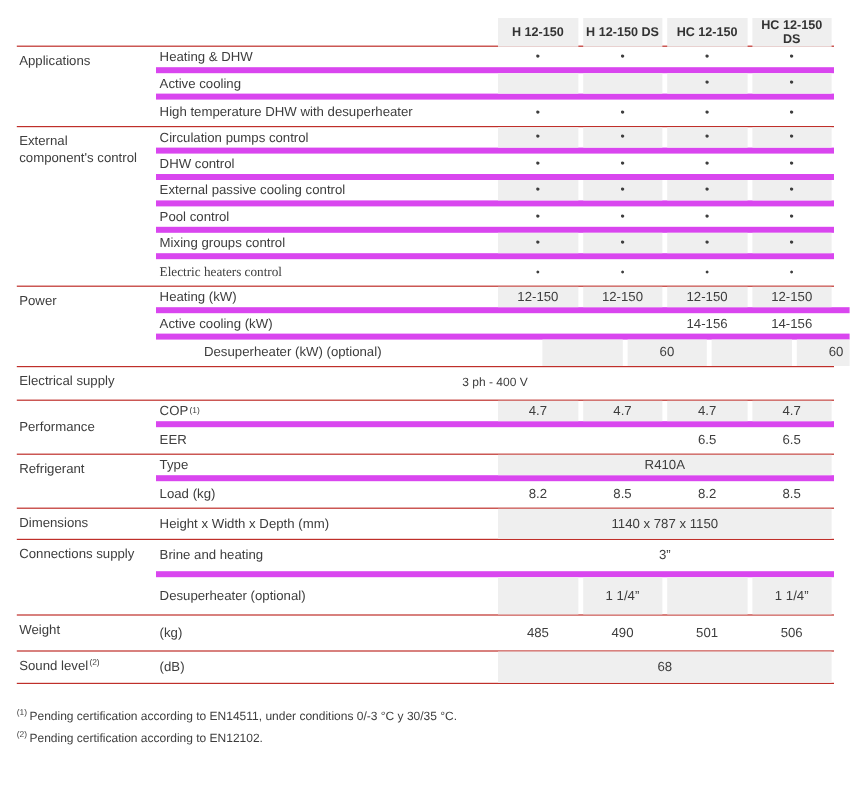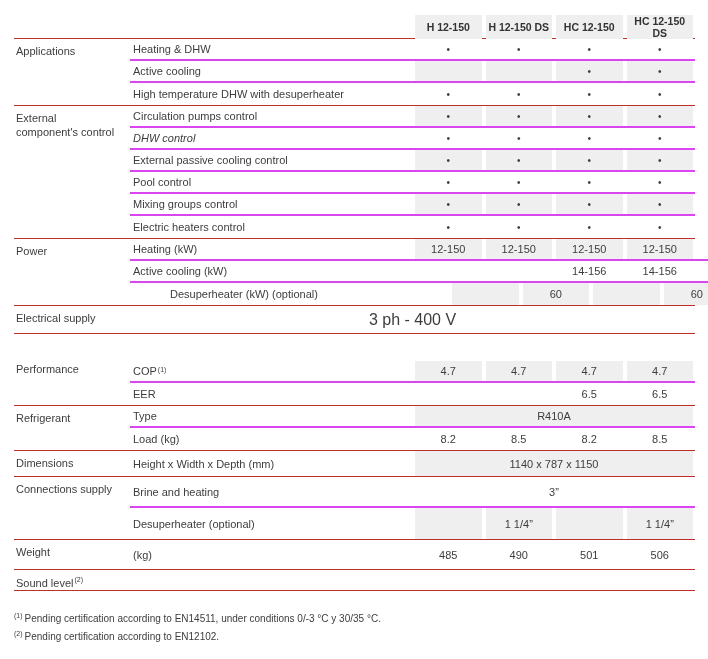--- a/index.html
+++ b/index.html
@@ -41,39 +41,39 @@
     font-size: 11px; line-height: 1.3;
   }
   .sec-label.v-center { display: flex; align-items: center; padding-top: 0; }
   .sec-label sup { font-size: 7px; margin-left: 1px; }
   .rows { flex: 1; }
   .row {
     display: grid;
     grid-template-columns: 283px repeat(4, 70.5px);
     box-sizing: border-box;
   }
-  .row:not(:last-child) { border-bottom: 2px solid #d946ef; }
+  .row:not(:last-child) { border-bottom: 5px solid #d946ef; }
   .attr {
     display: flex; align-items: center;
     padding-left: 3px;
     font-size: 11px;
   }
   .attr sup { font-size: 7px; margin-left: 1px; align-self: flex-start; padding-top: 5px; }
   .cell {
     margin: 0 2px;
     display: flex; align-items: center; justify-content: center;
     font-size: 11px;
   }
   .cell.dot { font-size: 10px; }
   .cell.shade { background: #efefef; }
   .span-values { grid-column: 2 / span 4; }
   .span-full {
     grid-column: 1 / span 5;
     display: flex; align-items: center; justify-content: center;
-    font-size: 16px;
+    font-size: 10px;
   }
 
   
   .footnotes { margin: 17px 0 0 14px; font-size: 10px; line-height: 15px; }
   .footnote sup { font-size: 7px; margin-right: 2px; }
 </style>
 </head>
 <body>
 
 <div class="page">
@@ -121,21 +121,21 @@
         <div class="rows">
           <div class="row" style="height: 22px;">
             <div class="attr">
               <span>Circulation pumps control</span>
             </div>
             <div class="cell shade dot">•</div>
             <div class="cell shade dot">•</div>
             <div class="cell shade dot">•</div>
             <div class="cell shade dot">•</div>
           </div>
-          <div class="row" style="height: 22px; font-style: italic;">
+          <div class="row" style="height: 22px;">
             <div class="attr">
               <span>DHW control</span>
             </div>
             <div class="cell dot">•</div>
             <div class="cell dot">•</div>
             <div class="cell dot">•</div>
             <div class="cell dot">•</div>
           </div>
           <div class="row" style="height: 22px;">
             <div class="attr">
@@ -157,21 +157,21 @@
           </div>
           <div class="row" style="height: 22px;">
             <div class="attr">
               <span>Mixing groups control</span>
             </div>
             <div class="cell shade dot">•</div>
             <div class="cell shade dot">•</div>
             <div class="cell shade dot">•</div>
             <div class="cell shade dot">•</div>
           </div>
-          <div class="row" style="height: 22px;">
+          <div class="row" style="height: 22px; font-family: Liberation Serif, serif;">
             <div class="attr">
               <span>Electric heaters control</span>
             </div>
             <div class="cell dot">•</div>
             <div class="cell dot">•</div>
             <div class="cell dot">•</div>
             <div class="cell dot">•</div>
           </div>
         </div>
       </div>
@@ -213,21 +213,21 @@
           <div class="row" style="height: 27px;">
             <div class="span-full">3 ph - 400 V</div>
           </div>
         </div>
       </div>
       <div class="section">
         <div class="sec-label v-center">
           <span>Performance</span>
         </div>
         <div class="rows">
-          <div class="row" style="height: 22px; margin-top: 27px;">
+          <div class="row" style="height: 22px;">
             <div class="attr">
               <span>COP</span>
               <sup>(1)</sup>
             </div>
             <div class="cell shade">4.7</div>
             <div class="cell shade">4.7</div>
             <div class="cell shade">4.7</div>
             <div class="cell shade">4.7</div>
           </div>
           <div class="row" style="height: 22px;">
@@ -301,19 +301,27 @@
             </div>
             <div class="cell">485</div>
             <div class="cell">490</div>
             <div class="cell">501</div>
             <div class="cell">506</div>
           </div>
         </div>
       </div>
       <div class="section">
         <div class="sec-label"><span>Sound level</span><sup>(2)</sup></div>
+        <div class="rows">
+          <div class="row" style="height: 26px;">
+            <div class="attr">
+              <span>(dB)</span>
+            </div>
+            <div class="cell span-values shade">68</div>
+          </div>
+        </div>
       </div>
     </div>
   <div class="footnotes">
       <div class="footnote"><sup>(1)</sup><span>Pending certification according to EN14511, under conditions 0/-3 °C y 30/35 °C.</span></div>
       <div class="footnote"><sup>(2)</sup><span>Pending certification according to EN12102.</span></div>
     </div>
 </div>
 
 </body></html>

